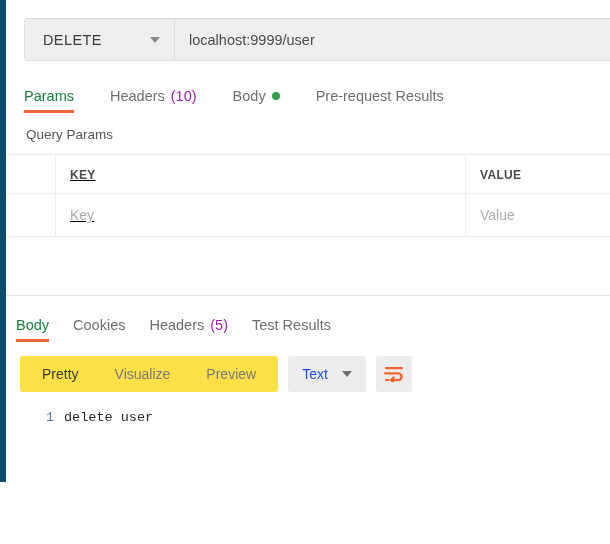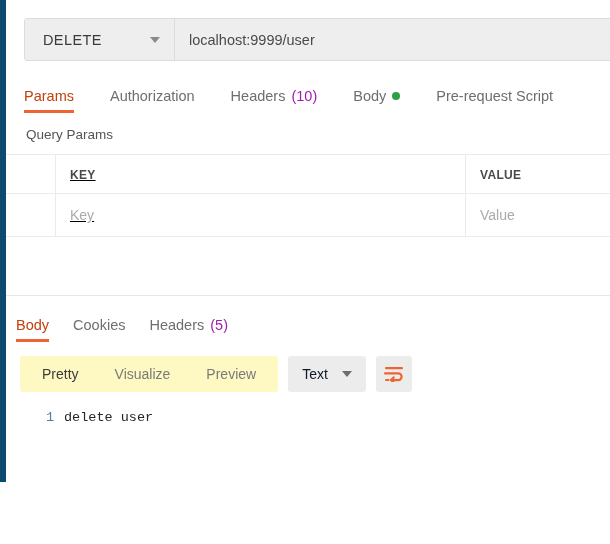--- a/index.html
+++ b/index.html
@@ -78,21 +78,21 @@
     position: relative;
     font-size: 14.5px;
     color: #6e6e6e;
     padding: 0 0 9px 0;
     margin-right: 36px;
     cursor: pointer;
     display: flex;
     align-items: center;
     gap: 6px;
   }
-  .tab.active { color: #c2410c; }
+  .tab.active { color: #15803d; }
   .tab.active::after {
     content: "";
     position: absolute;
     left: 0; right: 0; bottom: 0;
     height: 3px;
     background: #ef6432;
   }
   .count-green { color: #a21caf; }
   .green-dot {
     display: inline-block;
@@ -170,21 +170,21 @@
   .resp-tabs .tab { margin-right: 24px; }
 
   .viewbar {
     display: flex;
     align-items: center;
     gap: 10px;
     padding: 14px 0 0 14px;
   }
   .seg {
     display: flex;
-    background: #fef9c3;
+    background: #fde047;
     border-radius: 3px;
     height: 36px;
     align-items: center;
     padding: 0 4px;
   }
   .seg-btn {
     font-size: 14px;
     color: #7a7a7a;
     padding: 0 18px;
     line-height: 36px;
@@ -194,21 +194,21 @@
   .lang-sel {
     display: flex;
     align-items: center;
     gap: 14px;
     background: #ececec;
     border-radius: 3px;
     height: 36px;
     padding: 0 14px;
     cursor: pointer;
   }
-  .lang-label { font-size: 14px; color: #0f172a; }
+  .lang-label { font-size: 14px; color: #1d4ed8; }
   .caret-sm {
     width: 0; height: 0;
     border-left: 5px solid transparent;
     border-right: 5px solid transparent;
     border-top: 6px solid #6e6e6e;
   }
   .wrap-btn {
     width: 36px; height: 36px;
     background: #ececec;
     border-radius: 3px;
@@ -251,32 +251,29 @@
         <span>localhost:9999/user</span>
       </div>
     </div>
   </div>
 
   <div class="req-tabs">
     <div class="tab active">
       <span>Params</span>
     </div>
     <div class="tab">
-      <span>Authorization</span>
-    </div>
-    <div class="tab">
       <span>Headers</span>
       <span class="count-green">(10)</span>
     </div>
     <div class="tab">
       <span>Body</span>
       <span class="green-dot"></span>
     </div>
     <div class="tab">
-      <span>Pre-request Script</span>
+      <span>Pre-request Results</span>
     </div>
   </div>
 
   <div class="qp-title">Query Params</div>
 
   <div class="ptable">
     <div class="prow">
       <div class="pcell-check"></div>
       <div class="pcell-key">
         <span class="hdr-text">KEY</span>
@@ -304,20 +301,23 @@
     <div class="resp-tabs">
       <div class="tab active">
         <span>Body</span>
       </div>
       <div class="tab">
         <span>Cookies</span>
       </div>
       <div class="tab">
         <span>Headers</span>
         <span class="count-green">(5)</span>
+      </div>
+      <div class="tab">
+        <span>Test Results</span>
       </div>
     </div>
 
     <div class="viewbar">
       <div class="seg">
         <div class="seg-btn active">Pretty</div>
         <div class="seg-btn">Visualize</div>
         <div class="seg-btn">Preview</div>
       </div>
 

